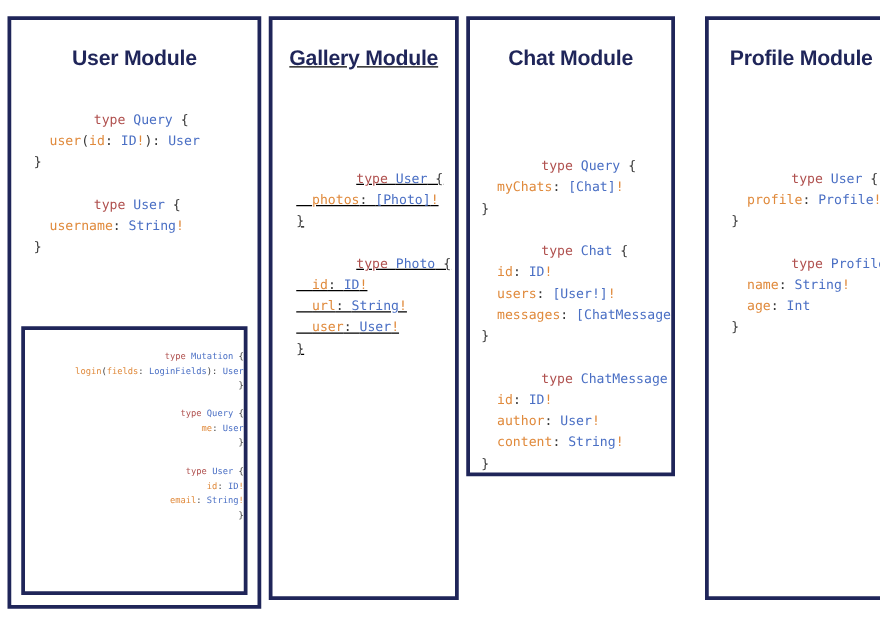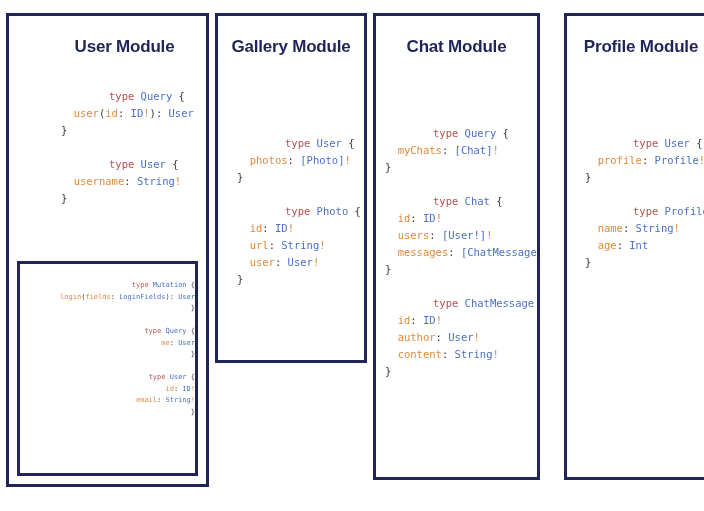--- a/index.html
+++ b/index.html
@@ -54,24 +54,24 @@
   }
 
   
   .kw    { color: #b0514f; margin-left: 48px; }
   .tname { color: #4a6fc4; }
   .field { color: #e08a3c; }
   .punc  { color: #3b3b3b; }
   .bang  { color: #e08a3c; }
 
   
-  #panel-user    { left: 6px;   top: 13px;  width: 203px; height: 474px; padding-left: 34px; }
+  #panel-user    { left: 6px;   top: 13px;  width: 203px; height: 474px; }
   #panel-auth    { left: 8px;   top: 245px; width: 181px; height: 215px; }
-  #panel-gallery { left: 215px; top: 13px;  width: 152px; height: 350px; }
-  #panel-chat    { left: 373px; top: 13px;  width: 167px; height: 467px; }
+  #panel-gallery { left: 215px; top: 13px;  width: 152px; height: 467px; text-decoration: underline; }
+  #panel-chat    { left: 373px; top: 13px;  width: 167px; height: 368px; }
   #panel-profile { left: 564px; top: 13px;  width: 154px; height: 467px; }
 
   #panel-user .panel-title    { margin-top: 21px; }
   #panel-gallery .panel-title { margin-top: 21px; }
   #panel-chat .panel-title    { margin-top: 21px; }
   #panel-profile .panel-title { margin-top: 21px; }
   #panel-auth .panel-title    { margin-top: 13px; font-size: 13px; }
 
   #user-code    { margin: 31px 0 0 18px; }
   #auth-code    { margin: 16px 0 0 12px; text-align: right; }

